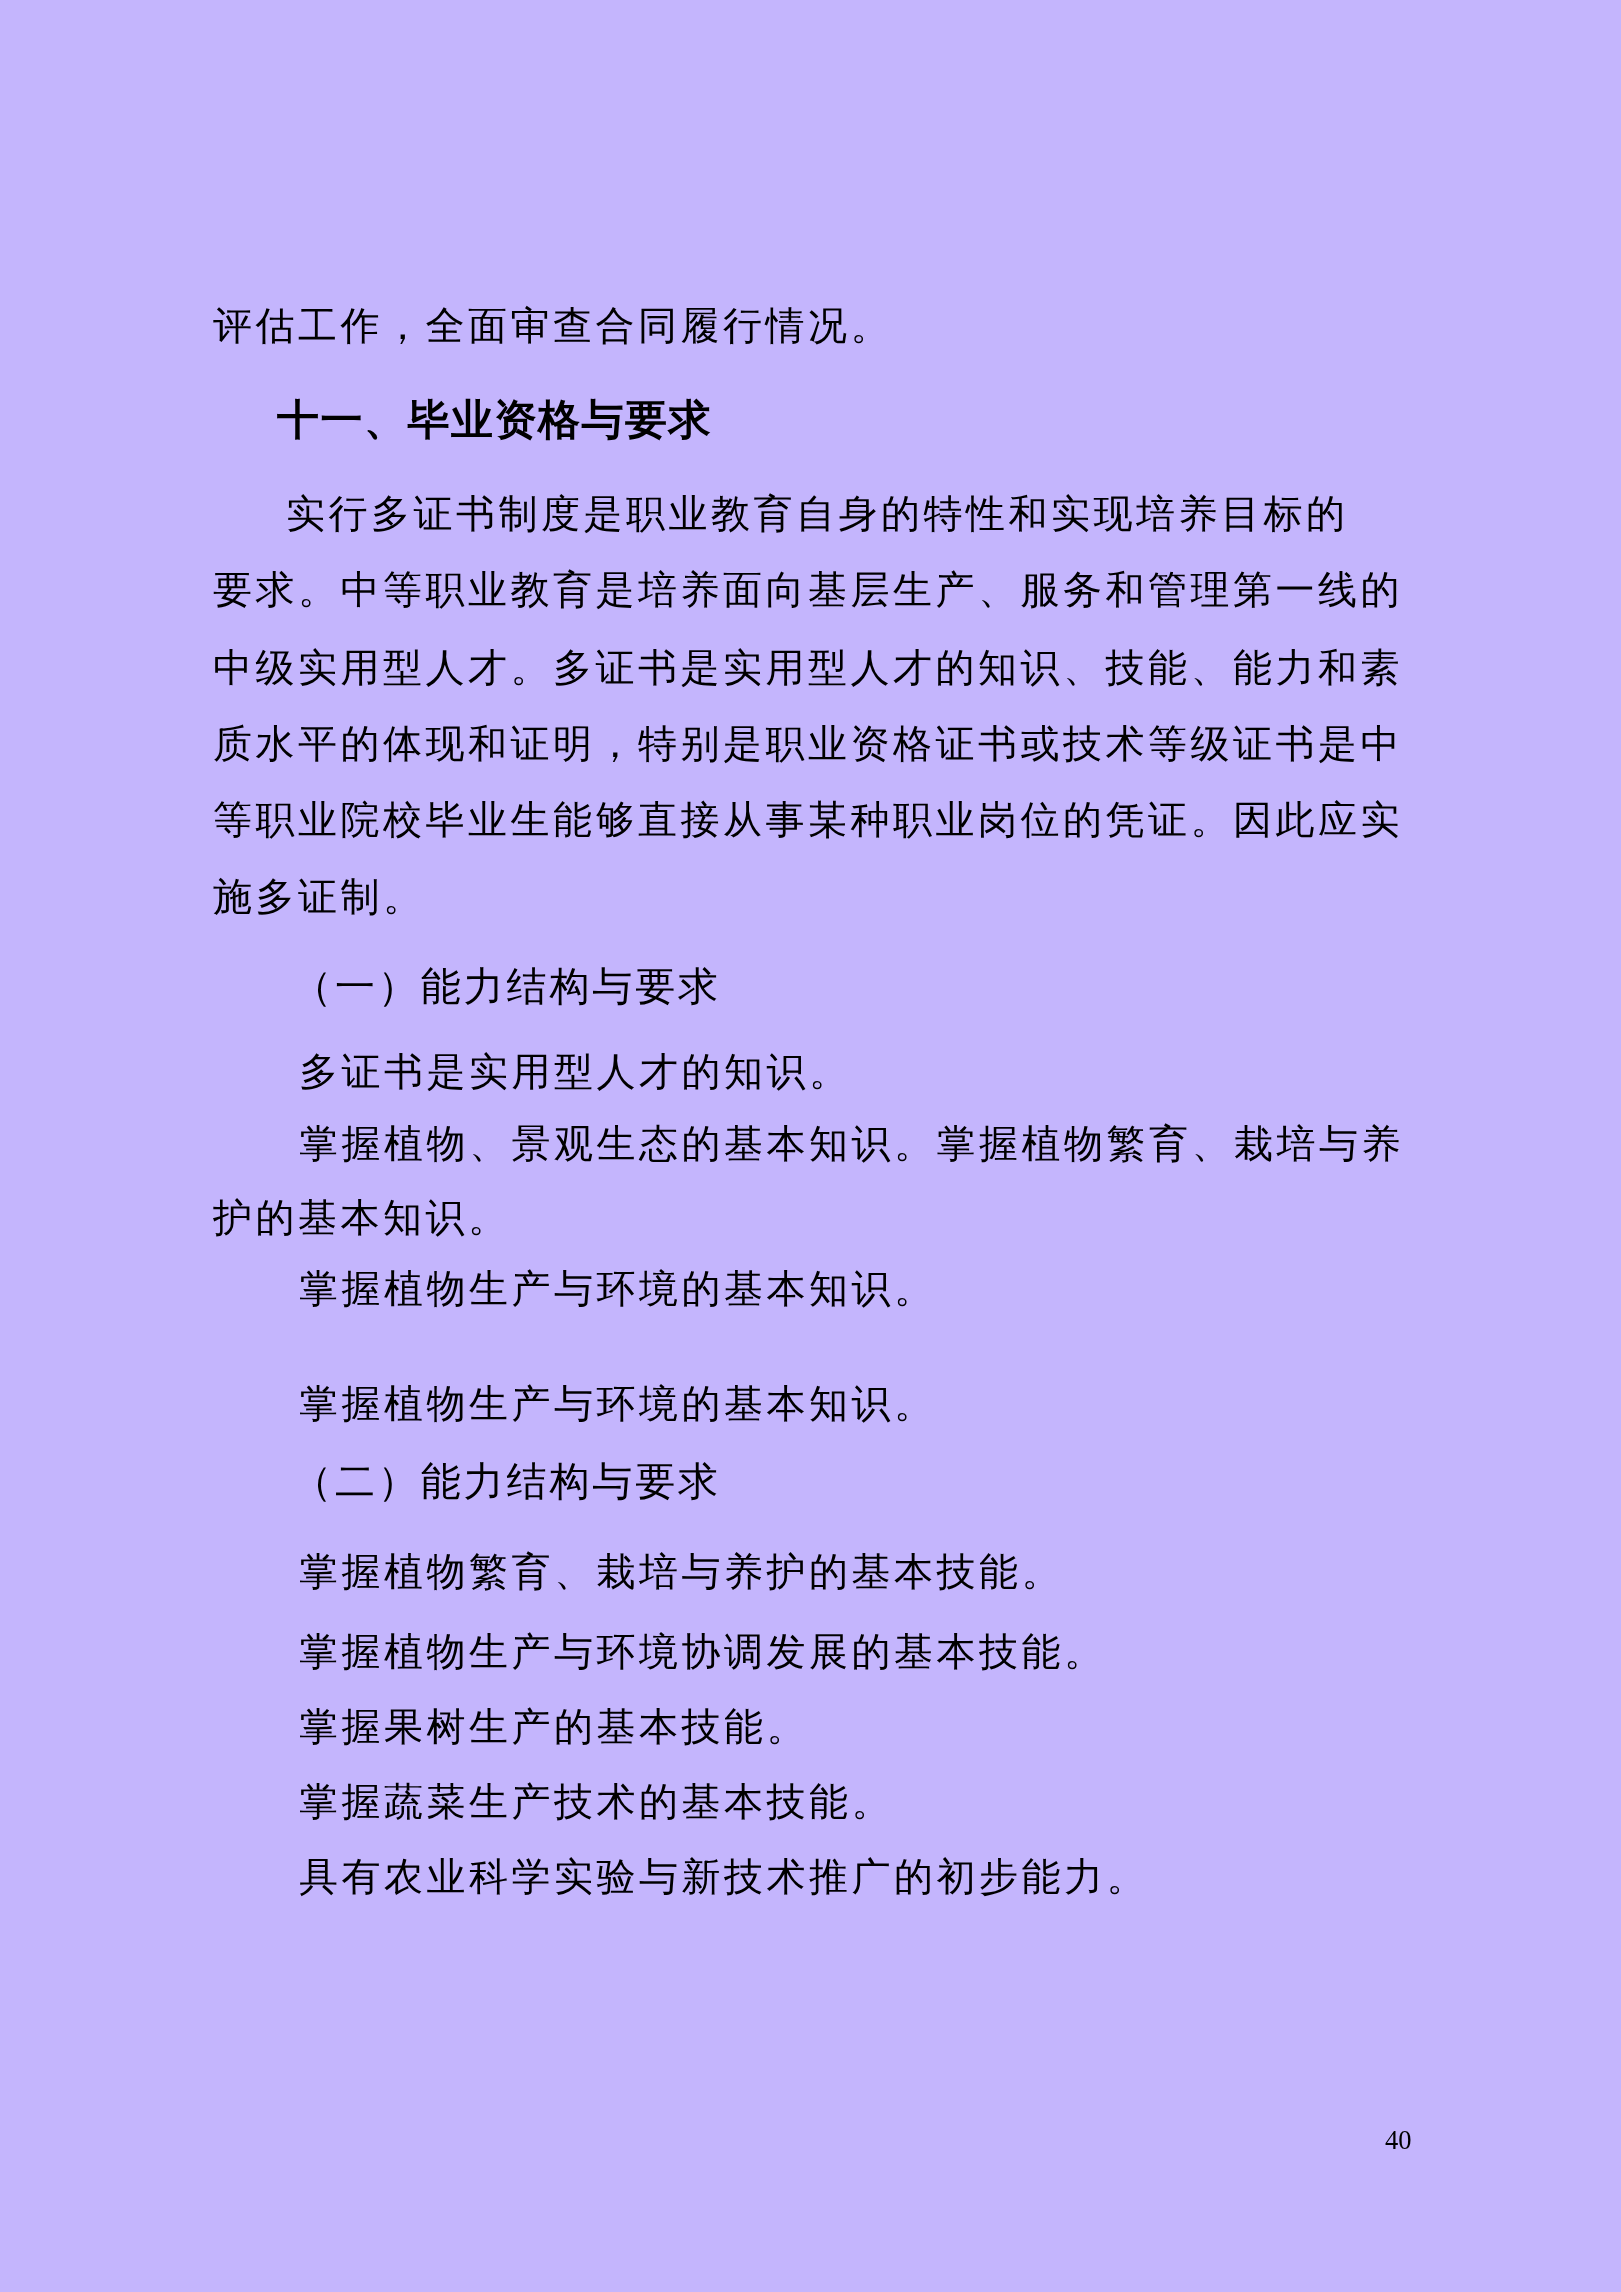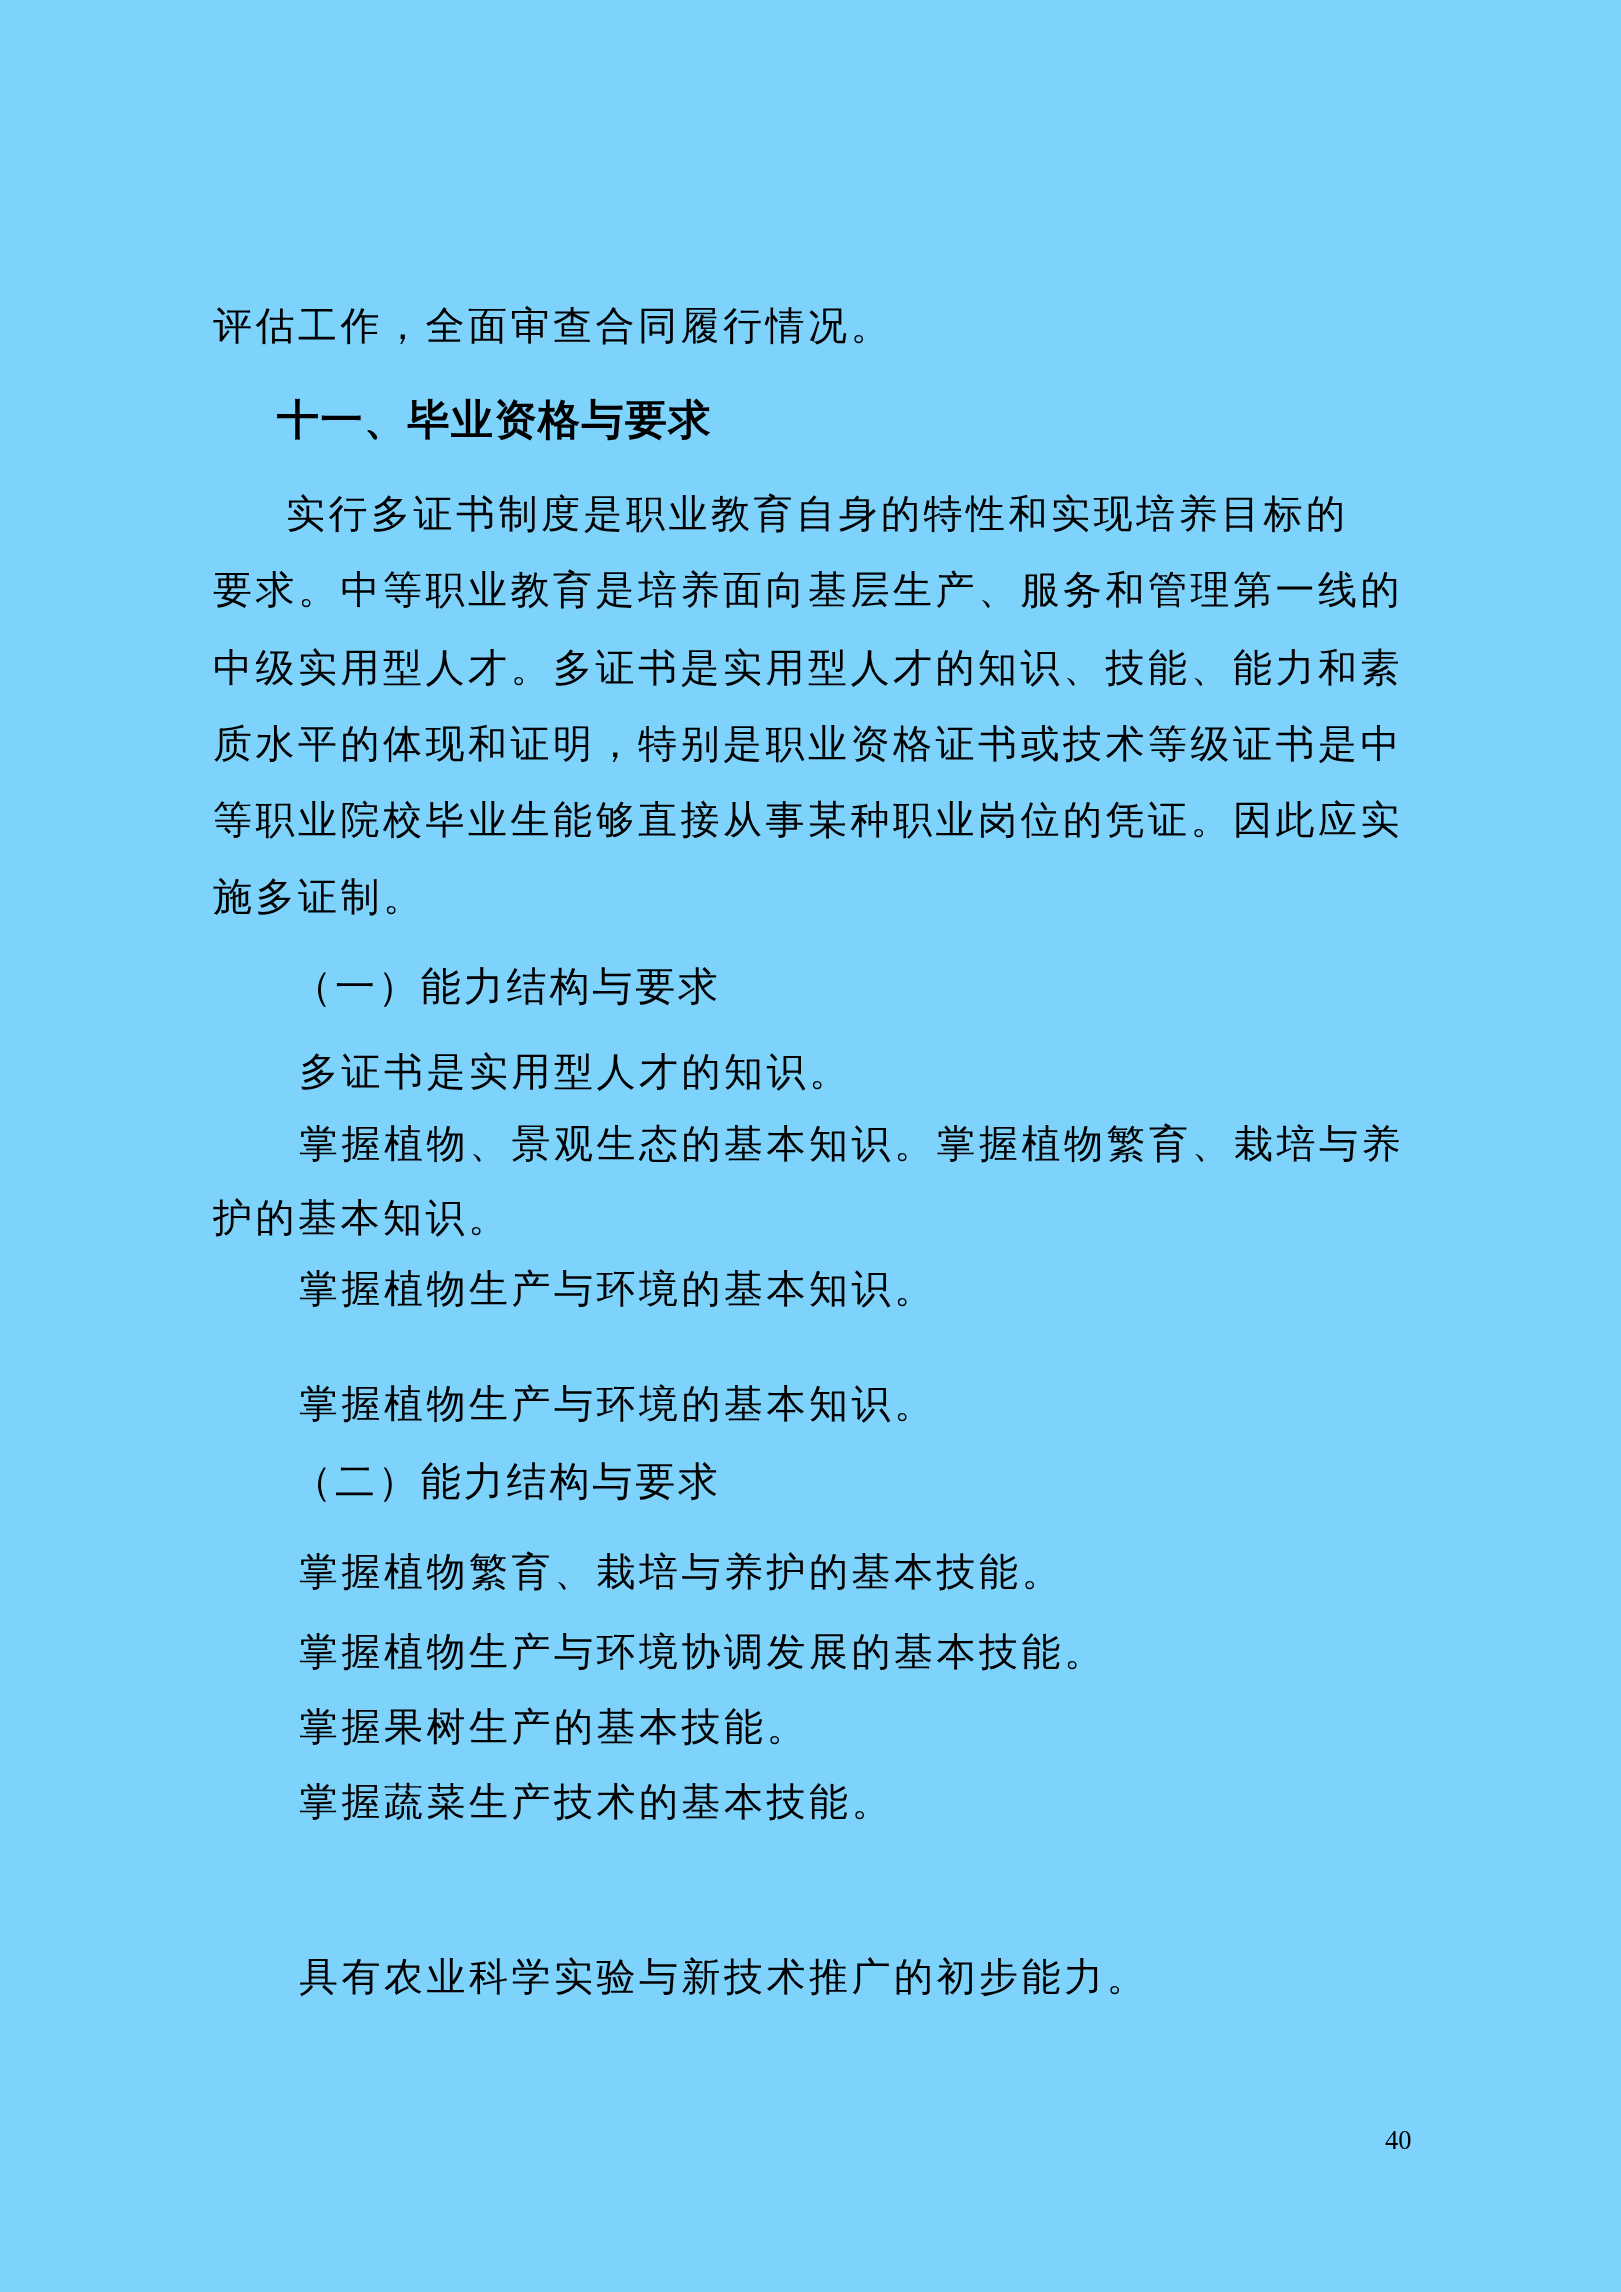--- a/index.html
+++ b/index.html
@@ -4,21 +4,21 @@
 <style>
   html, body {
     margin: 0;
     padding: 0;
     background: #ffffff;
   }
   .page {
     position: relative;
     width: 1621px;
     height: 2293px;
-    background: #7dd3fc;
+    background: #c4b5fd;
     overflow: hidden;
   }
   .line {
     position: absolute;
     white-space: nowrap;
     color: #000000;
     line-height: 1;
   }
   
   .body-line {
@@ -65,17 +65,17 @@
       <div class="line body-line" style="top: 1052px; left: 299px;">多证书是实用型人才的知识。</div>
       <div class="line body-line" style="top: 1124px; left: 299px;">掌握植物、景观生态的基本知识。掌握植物繁育、栽培与养</div>
       <div class="line body-line" style="top: 1198px; left: 213px;">护的基本知识。</div>
       <div class="line body-line" style="top: 1269px; left: 299px;">掌握植物生产与环境的基本知识。</div>
       <div class="line body-line" style="top: 1384px; left: 299px;">掌握植物生产与环境的基本知识。</div>
       <div class="line subheading-line" style="top: 1462px; left: 292px;">（二）能力结构与要求</div>
       <div class="line body-line" style="top: 1552px; left: 299px;">掌握植物繁育、栽培与养护的基本技能。</div>
       <div class="line body-line" style="top: 1632px; left: 299px;">掌握植物生产与环境协调发展的基本技能。</div>
       <div class="line body-line" style="top: 1707px; left: 299px;">掌握果树生产的基本技能。</div>
       <div class="line body-line" style="top: 1782px; left: 299px;">掌握蔬菜生产技术的基本技能。</div>
-      <div class="line body-line" style="top: 1957px; left: 299px;">具有农业科学实验与新技术推广的初步能力。</div>
+      <div class="line body-line" style="top: 1857px; left: 299px;">具有农业科学实验与新技术推广的初步能力。</div>
     </div>
   <div class="page-number">40</div>
 </div>
 
 
 </body></html>

